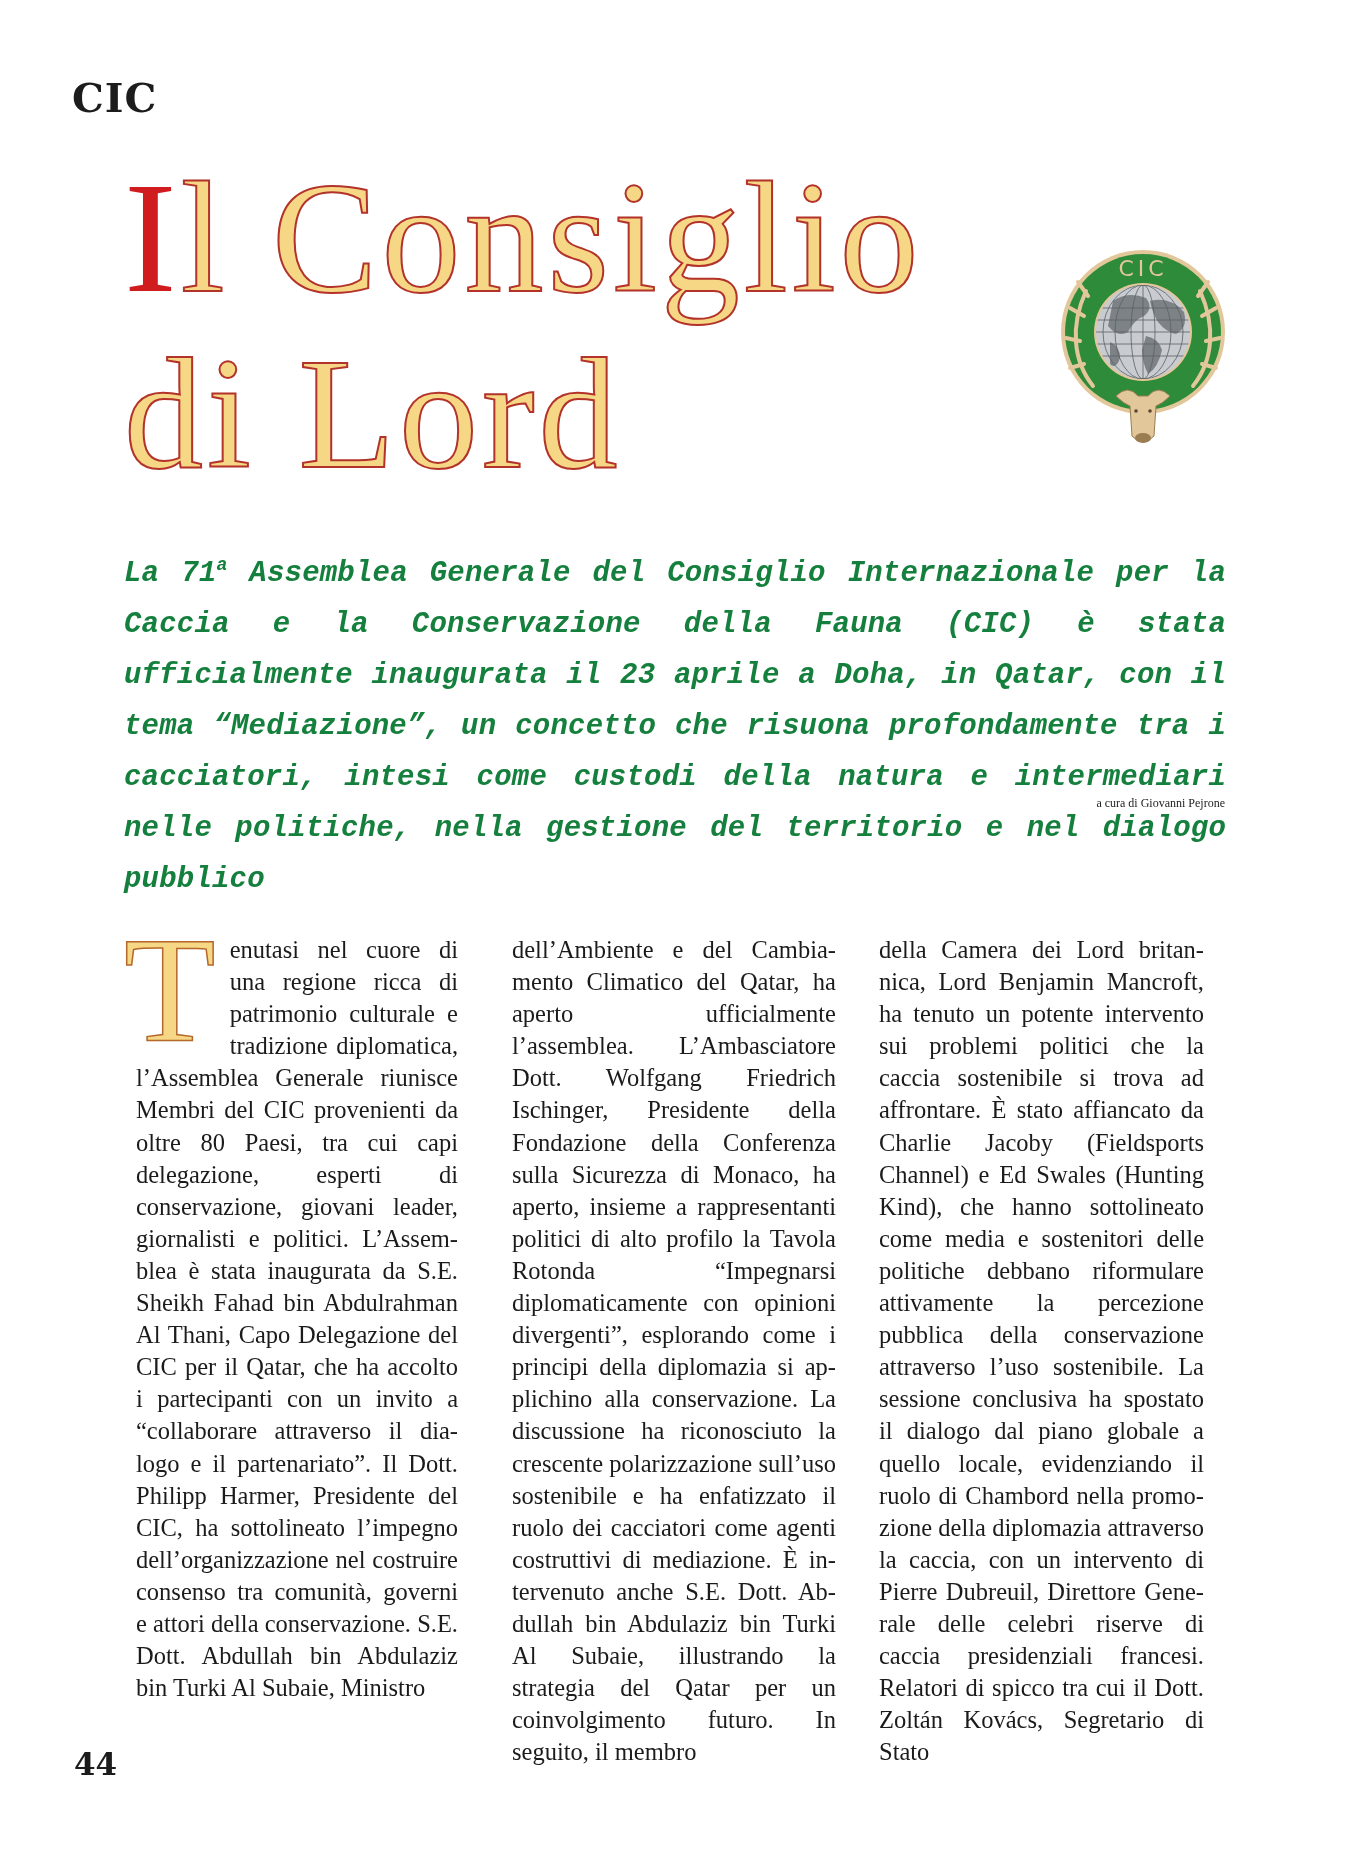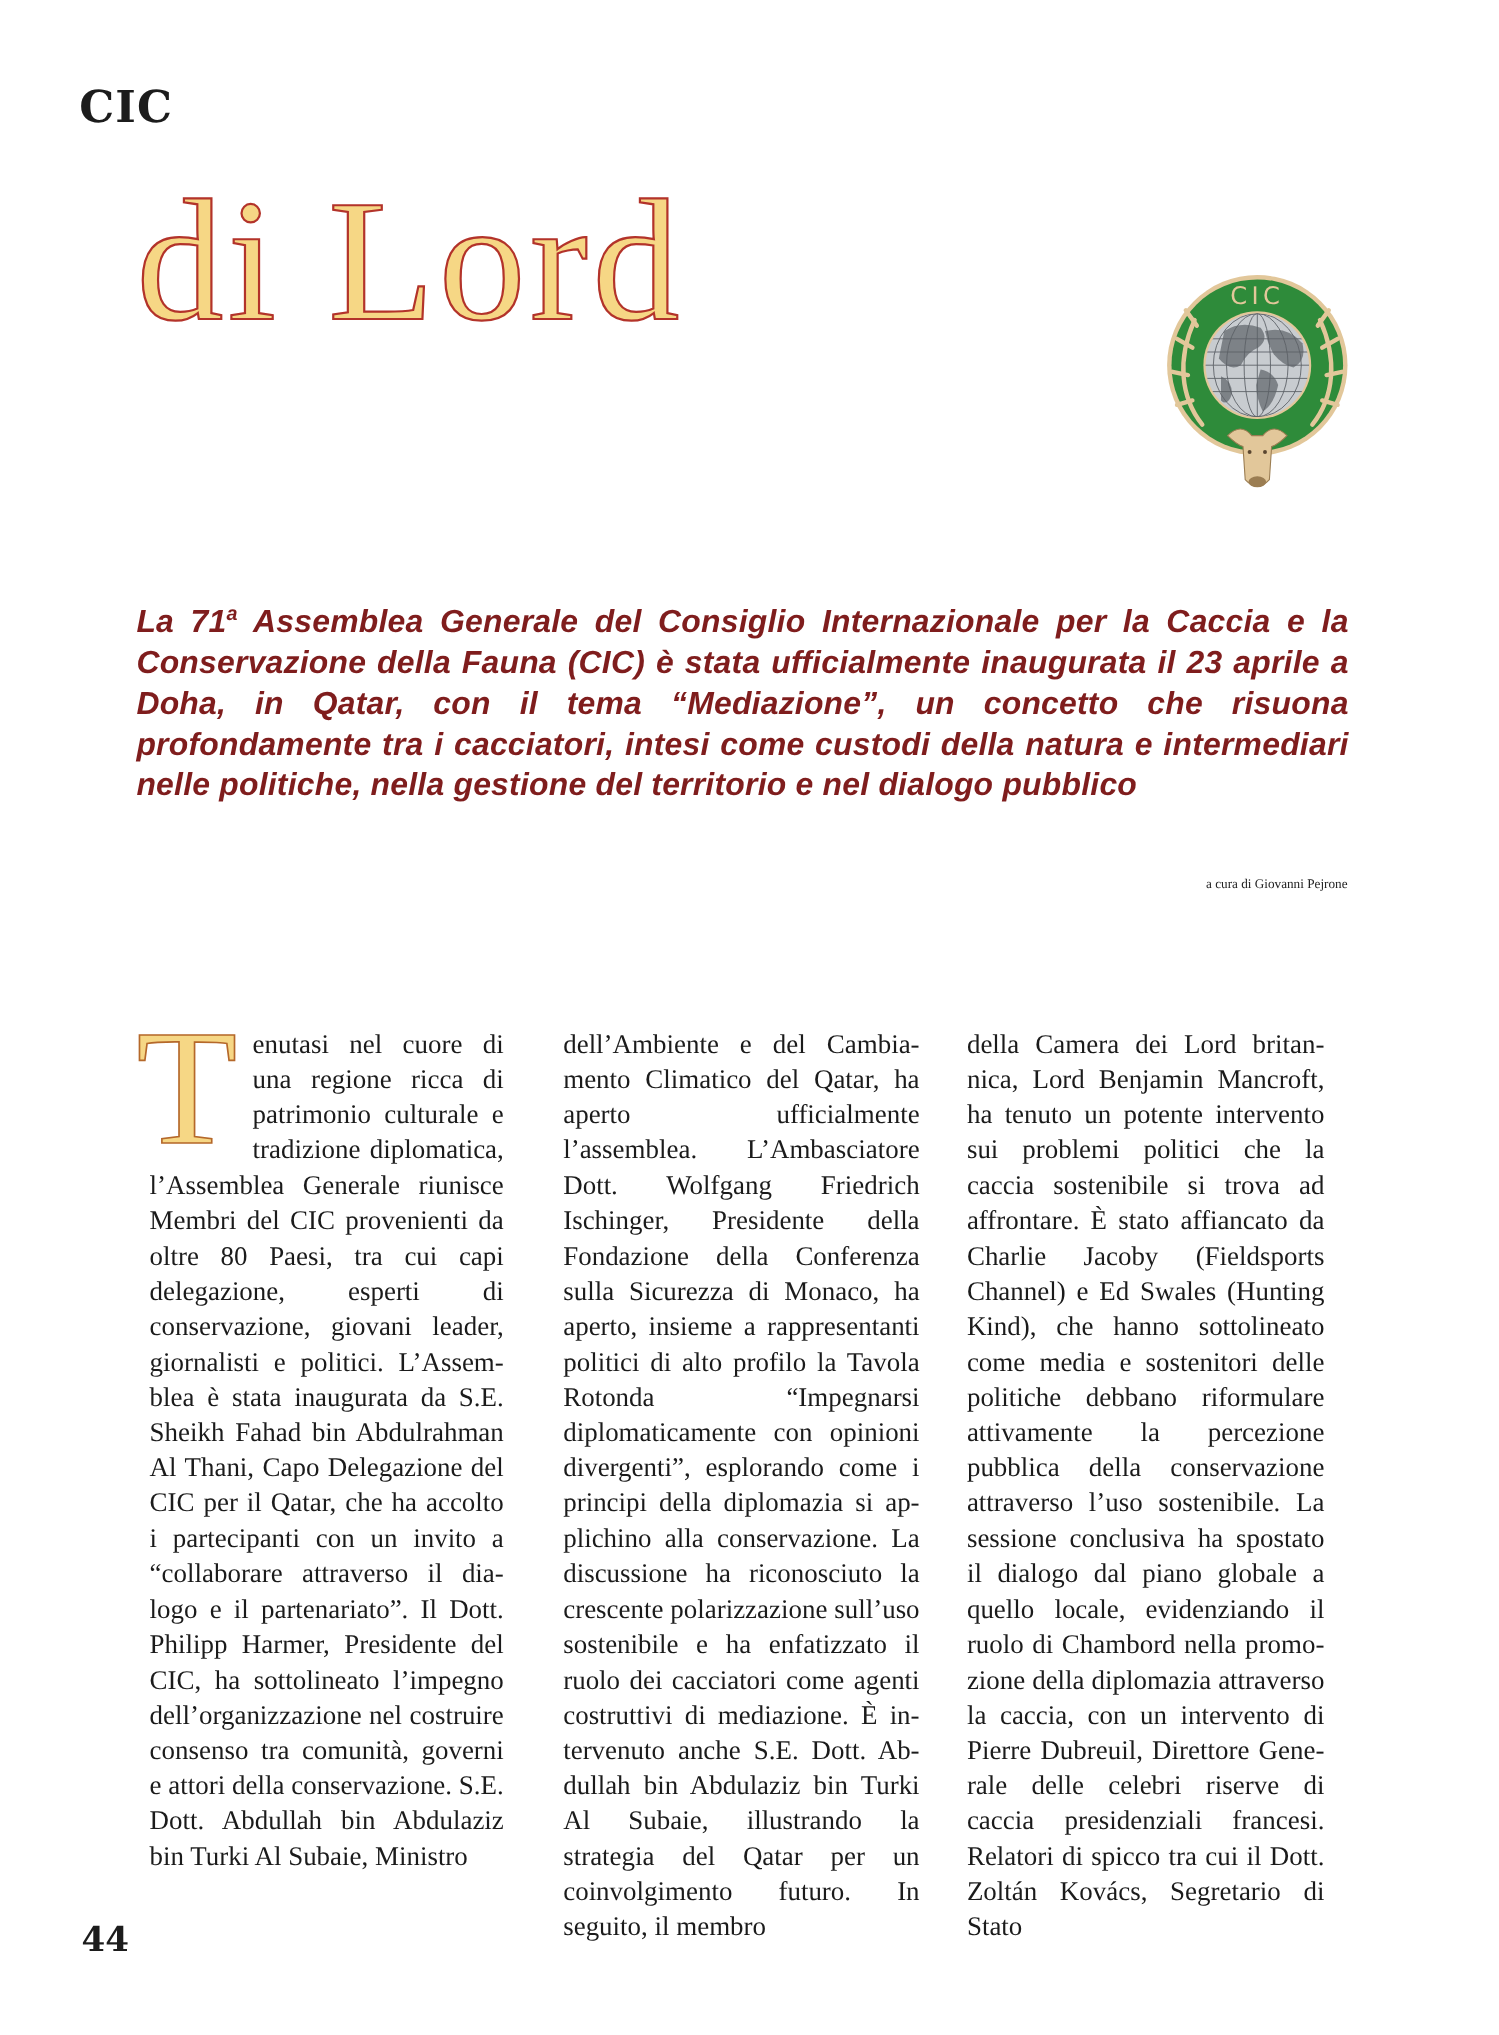--- a/index.html
+++ b/index.html
@@ -13,22 +13,22 @@
     position: absolute; left: 124px; top: 150px; margin: 0;
     font-family: "Liberation Serif", serif; font-weight: normal;
     font-size: 158px; line-height: 176px; color: #f6d785;
     -webkit-text-stroke: 2px #b3332a; letter-spacing: 4px;
   }
   .title .first { color: #d01c1f; -webkit-text-stroke: 0; }
   .title .line { display: block; white-space: nowrap; }
   .logo { position: absolute; left: 1058px; top: 246px; width: 170px; height: 205px; }
   .lede {
     position: absolute; left: 124px; top: 540px; width: 1102px; margin: 0;
-    font-family: Liberation Sans, sans-serif; font-style: italic; font-weight: bold;
-    font-size: 29px; line-height: 37px; text-align: justify; color: #7f1d1d;
+    font-family: Liberation Mono, monospace; font-style: italic; font-weight: bold;
+    font-size: 29px; line-height: 51px; text-align: justify; color: #15803d;
     letter-spacing: 0.2px;
   }
   .lede sup { font-size: 18px; }
   .byline {
     position: absolute; right: 138px; top: 796px;
     font-family: "Liberation Serif", serif; font-size: 12px; color: #222;
   }
   .col {
     position: absolute; top: 922px; width: 346px;
     font-family: "Liberation Serif", serif; font-size: 24.5px; line-height: 32.1px;
@@ -47,20 +47,21 @@
     position: absolute; left: 74px; top: 1746px;
     font-family: "DejaVu Serif", serif; font-weight: bold; font-size: 31px; color: #1c1c1c;
   }
 </style>
 </head>
 <body>
 
 <div class="section-label">CIC</div>
 
 <h1 class="title">
+  <span class="line"><span class="first">I</span><span>l Consiglio</span></span>
   <span class="line">di Lord</span>
 </h1>
 
 <div class="logo">
   <svg width="170" height="205" viewBox="0 0 170 205">
     <defs>
       <clipPath id="globeClip">
           <circle cx="85" cy="86" r="47"></circle>
         </clipPath>
     </defs>

